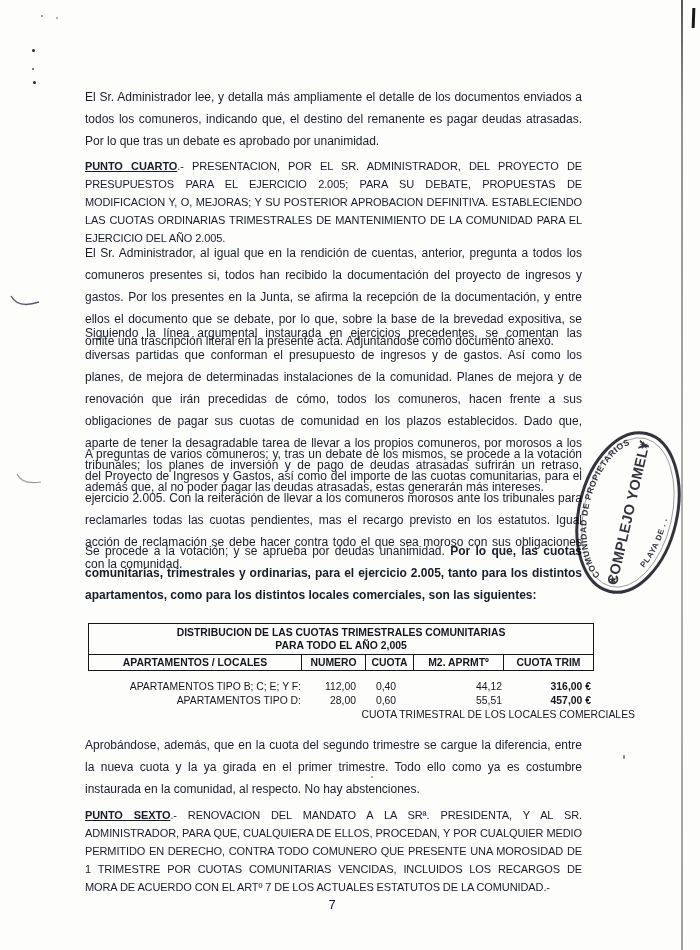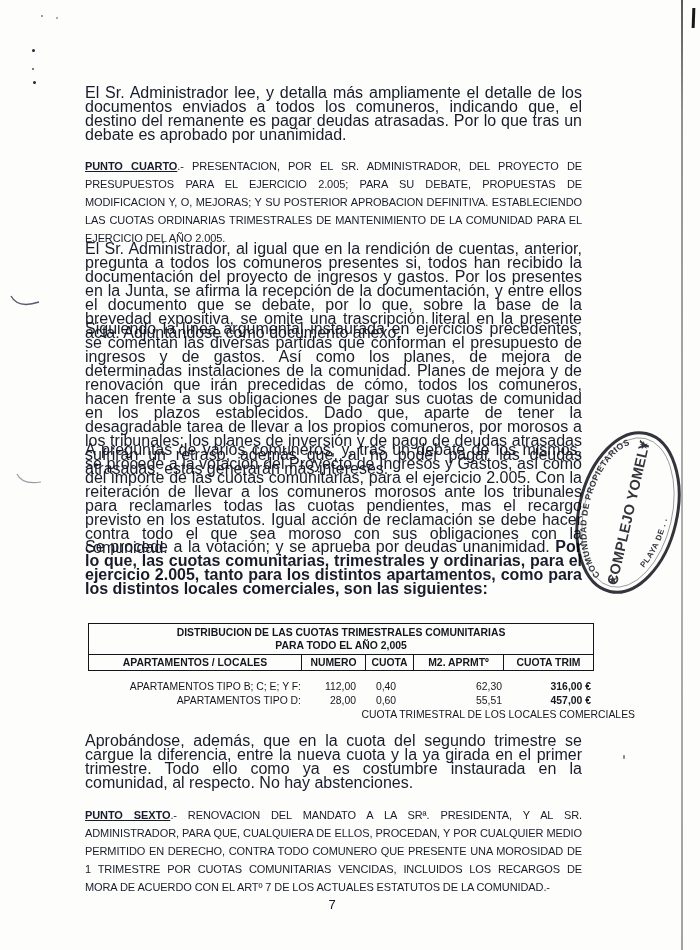--- a/index.html
+++ b/index.html
@@ -4,21 +4,21 @@
 <style>
   html,body{margin:0;padding:0;}
   body{
     width:700px;height:950px;position:relative;overflow:hidden;
     background:#fdfdfb;
     font-family:"Liberation Sans","DejaVu Sans",sans-serif;
     color:#181c2a;
   }
   .block{
     position:absolute;left:85px;width:497px;
-    font-size:16px;line-height:14px;text-align:justify;
+    font-size:12px;line-height:22px;text-align:justify;
   }
   .caps{font-size:11px;letter-spacing:-0.1px;line-height:18px;}
   .b{font-weight:bold;}
   .u{text-decoration:underline;}
 
   
   .vtable{position:absolute;left:88px;top:623px;width:506px;font-size:10.4px;color:#14161f;}
   .tbox{border:1.5px solid #14141c;box-sizing:border-box;}
   .ttitle{
     text-align:center;font-weight:bold;line-height:12.6px;
@@ -99,21 +99,21 @@
       <div class="hc">CUOTA</div>
       <div class="hc">M2. APRMTº</div>
       <div class="hc">CUOTA TRIM</div>
     </div>
   </div>
   <div class="tdata">
     <div class="trow">
       <div class="c-lab">APARTAMENTOS TIPO B; C; E; Y F:</div>
       <div class="c-num">112,00</div>
       <div class="c-cuota">0,40</div>
-      <div class="c-m2">62,30</div>
+      <div class="c-m2">44,12</div>
       <div class="c-trim">316,00 €</div>
     </div>
     <div class="trow">
       <div class="c-lab">APARTAMENTOS TIPO D:</div>
       <div class="c-num">28,00</div>
       <div class="c-cuota">0,60</div>
       <div class="c-m2">55,51</div>
       <div class="c-trim">457,00 €</div>
     </div>
     <div class="trow tfoot">

